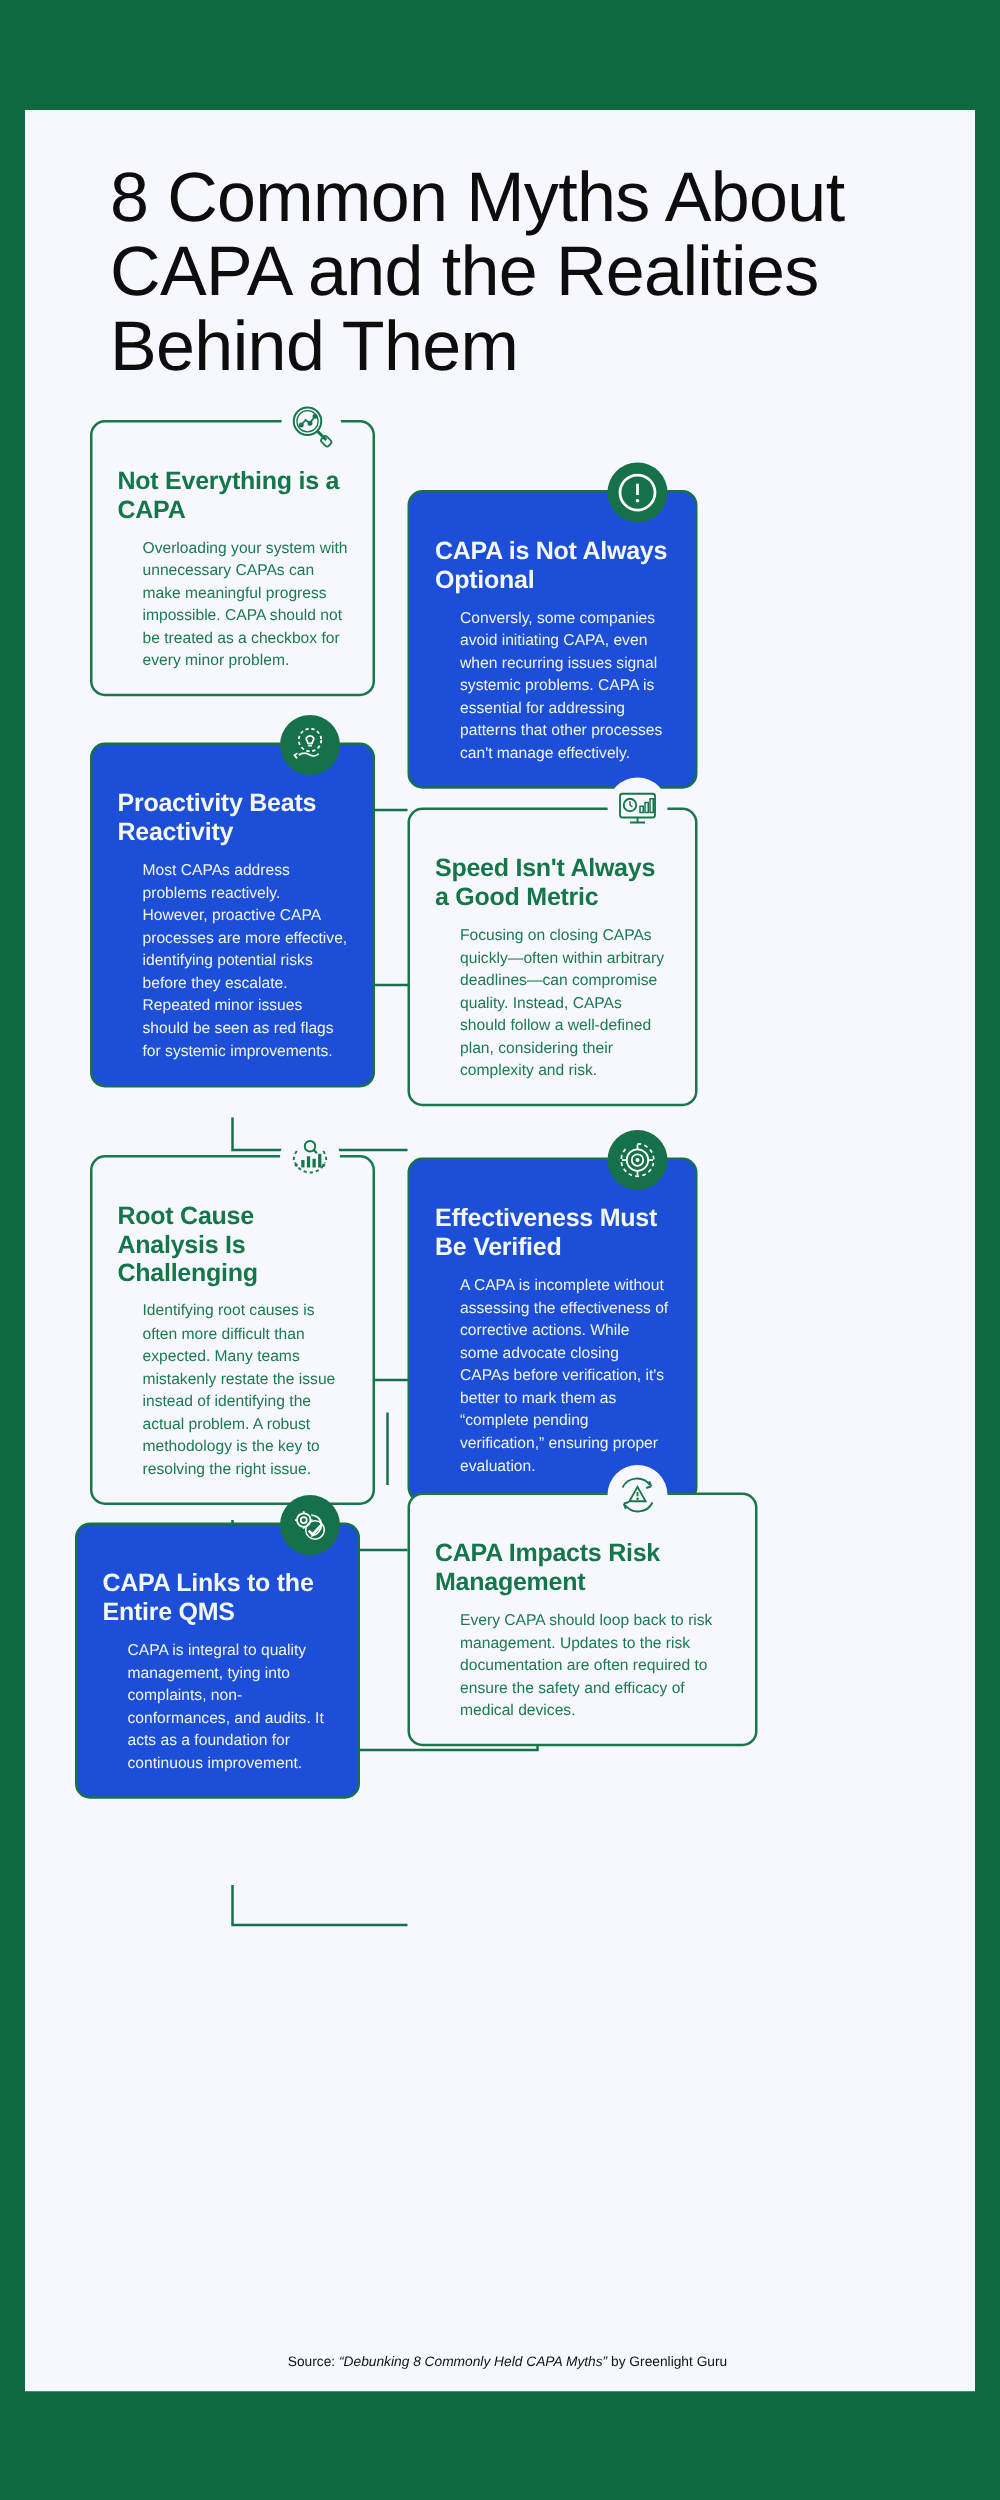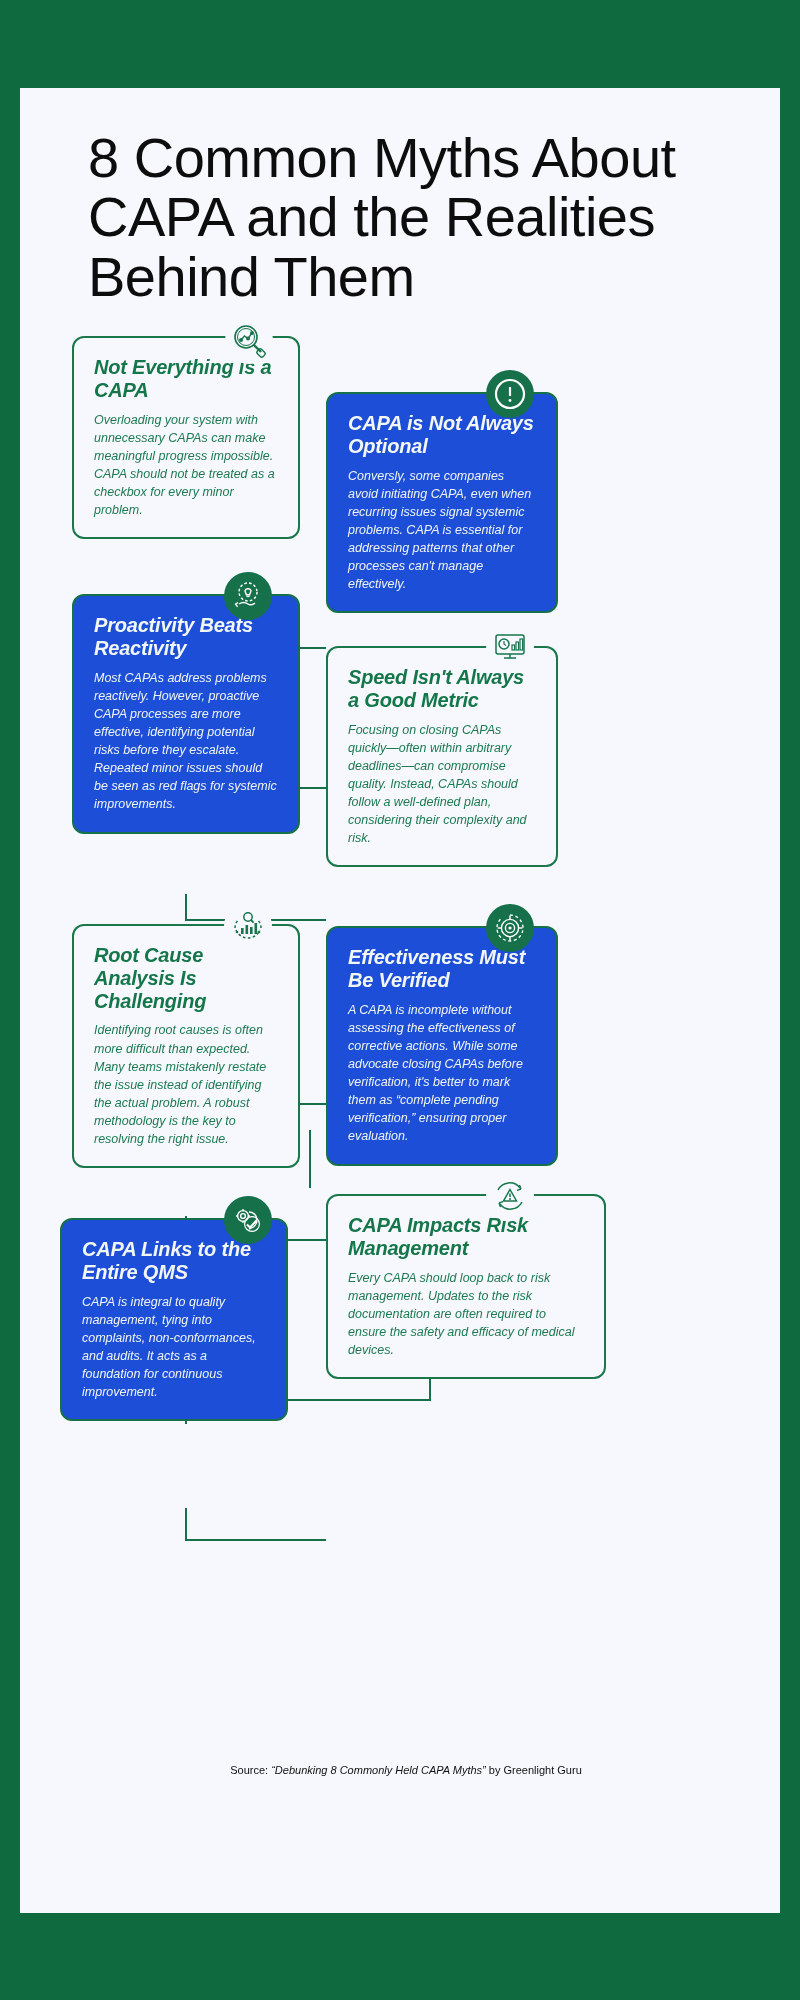--- a/index.html
+++ b/index.html
@@ -26,22 +26,21 @@
     font-weight: 400;
     color: #0d0d0d;
     letter-spacing: -0.5px;
   }
   
   .lines { position: absolute; left: 0; top: 0; width: 760px; height: 1825px; }
   
   .card {
     position: absolute;
     border-radius: 12px;
-    padding: 18px 20px 18px 20px;
-    font-style: italic;
+    padding: 36px 20px 18px 20px;
   }
   .card.light {
     background: #f6f8fd;
     border: 2px solid #19774a;
     color: #19774a;
   }
   .card.dark {
     background: #1d4ed8;
     border: 2px solid #16714a;
     color: #ffffff;
@@ -52,37 +51,38 @@
     font-weight: bold;
     margin-bottom: 9px;
     letter-spacing: -0.2px;
   }
   .card.light h2 { color: #15764a; }
   .card.dark h2 { color: #f3f7f3; }
   .card p {
     font-size: 12.5px;
     line-height: 1.45;
     font-weight: 400;
+    margin-left: 20px;
   }
   .card.light p { color: #1d7a50; }
   .card.dark p { color: #f0f5f1; }
   
   .badge {
     position: absolute;
     width: 48px; height: 48px;
     border-radius: 50%;
     display: flex; align-items: center; justify-content: center;
   }
   .badge.on-light { background: #f6f8fd; }
   .badge.on-dark  { background: #16714a; }
   .badge svg { display: block; }
   
   .footer {
     position: absolute;
-    left: 0; top: 1676px;
+    left: 0; top: 1796px;
     width: 760px;
     text-align: center;
     font-size: 11px;
     color: #111;
     padding-left: 12px;
   }
   .footer .em { font-style: italic; }
 </style>
 </head>
 <body>

